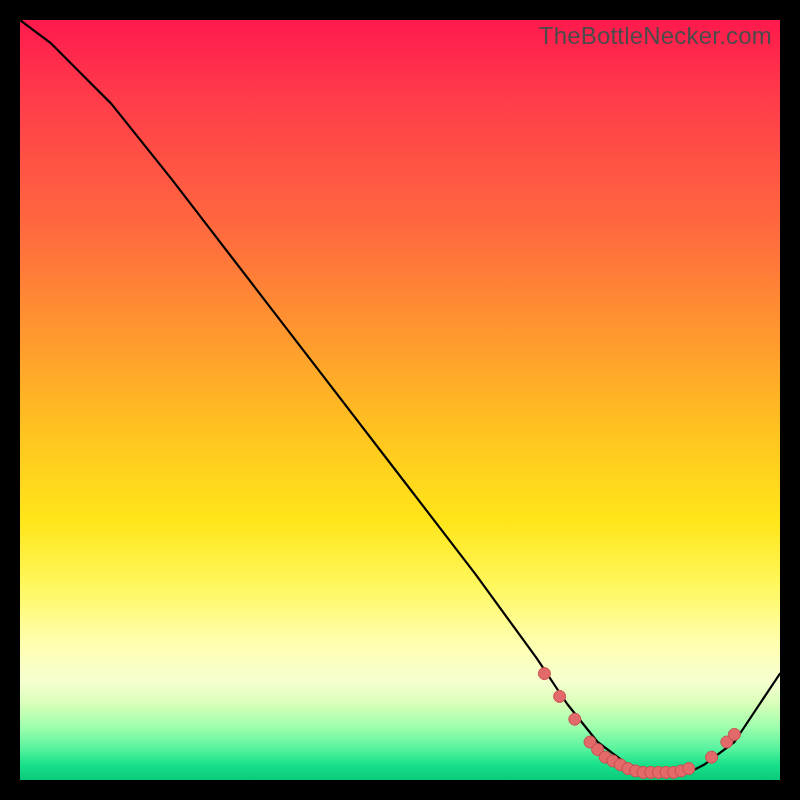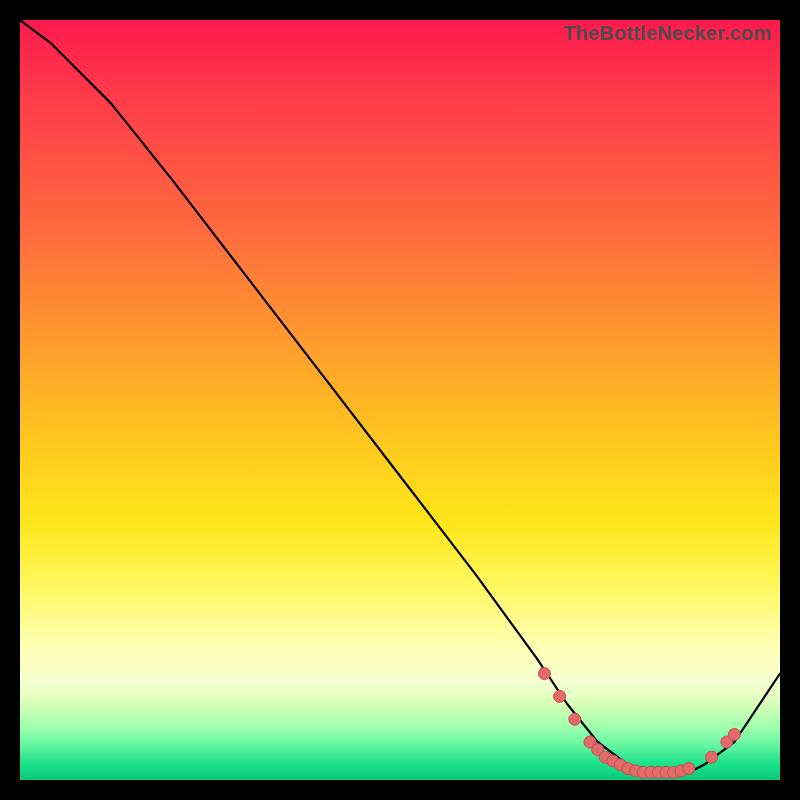--- a/index.html
+++ b/index.html
@@ -40,22 +40,22 @@
       #55f29d 96%,
       #18e08a 98%,
       #0ac97a 100%
     );
   }
   .watermark {
     position: absolute;
     top: 2px;
     right: 8px;
     color: #4b4b4b;
-    font-size: 20px;
-    font-weight: 700;
+    font-size: 24px;
+    font-weight: 400;
     letter-spacing: 0.2px;
     user-select: none;
   }
   svg.curve {
     position: absolute;
     left: 0;
     top: 0;
     width: 760px;
     height: 760px;
   }

